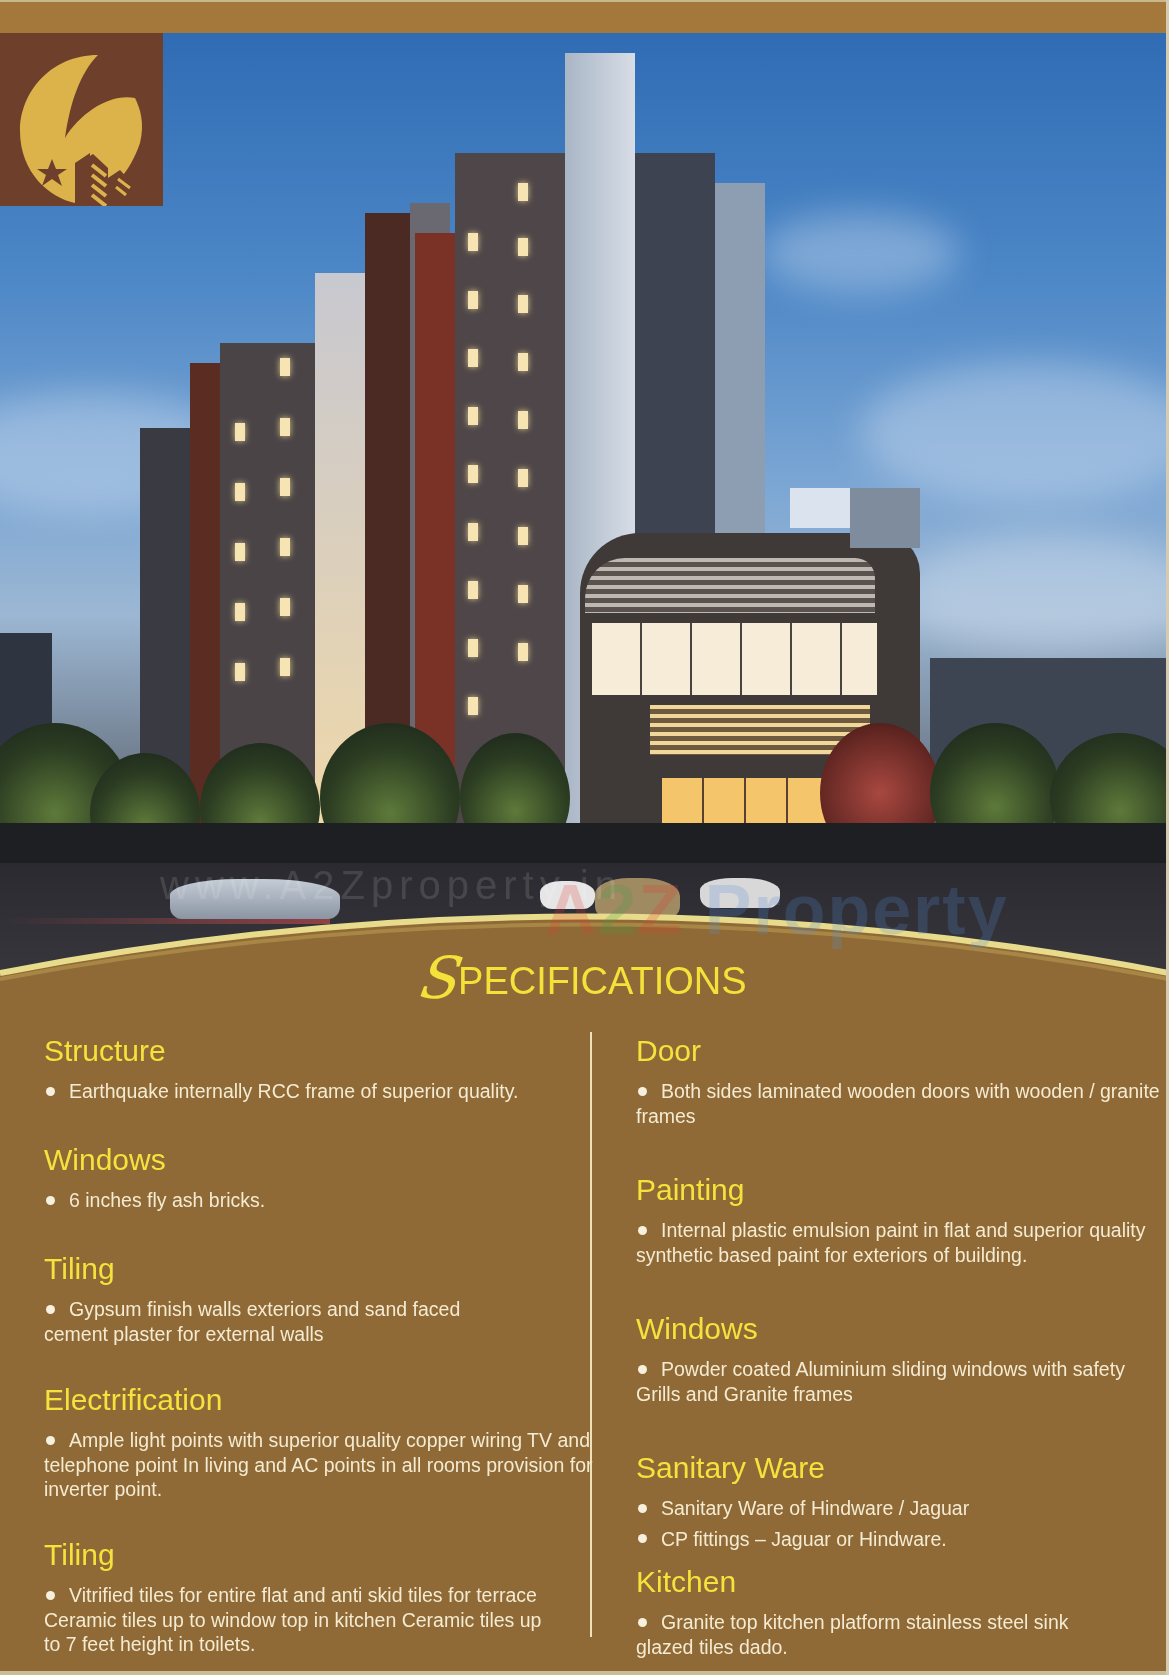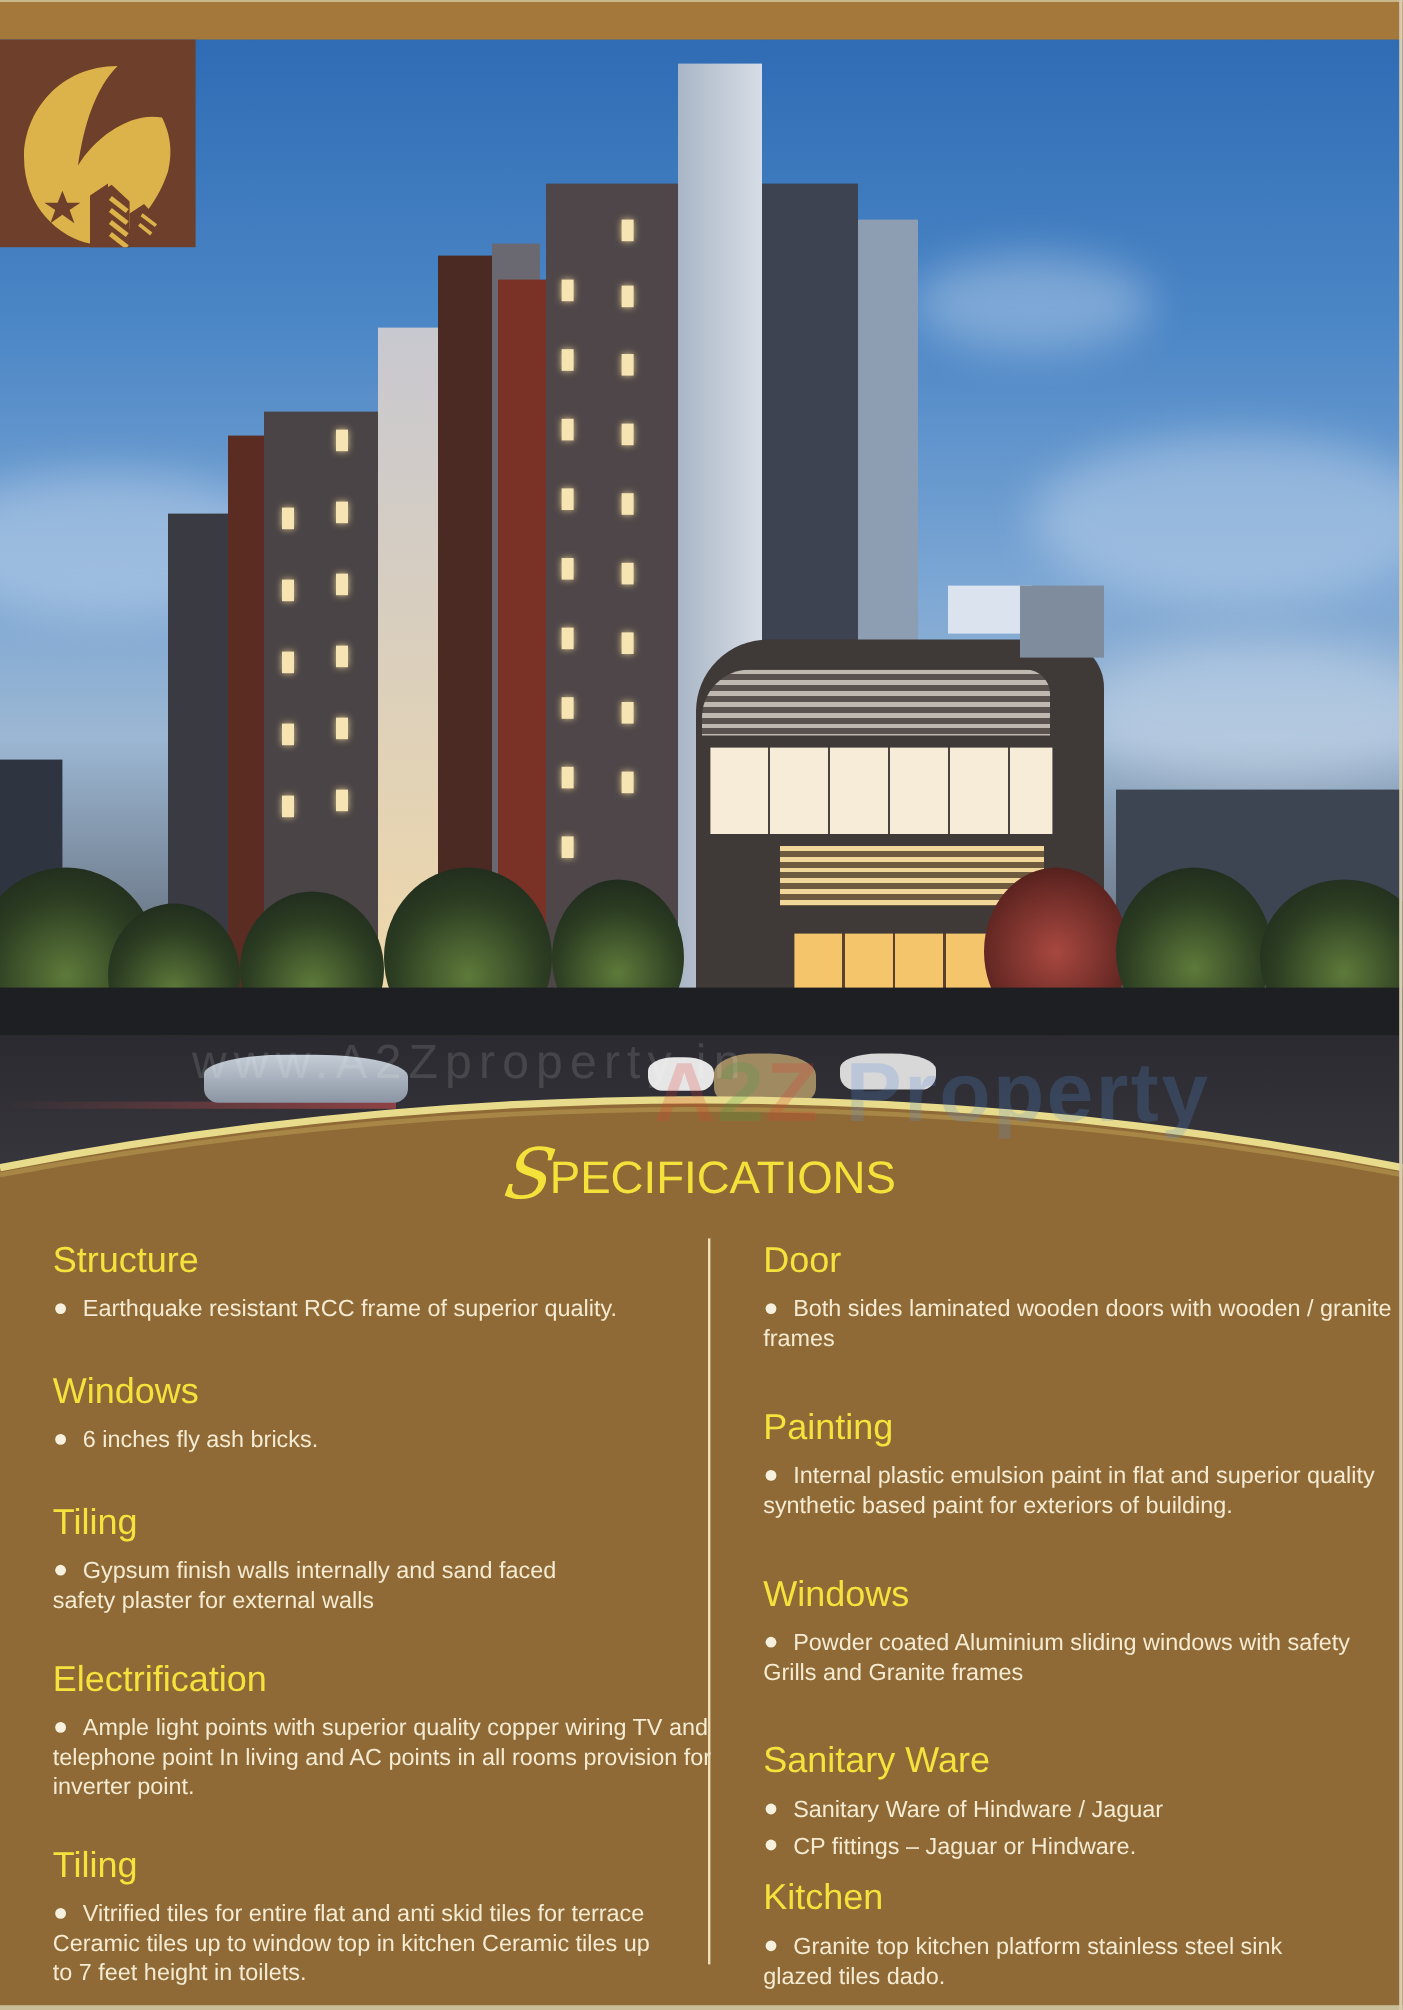--- a/index.html
+++ b/index.html
@@ -183,29 +183,29 @@
 
 <div class="title">
   <span class="script">S</span><span>PECIFICATIONS</span>
 </div>
 
 <div class="divider"></div>
 
 <div class="col col-left">
   <div class="section" style="height:96px;">
     <h3 class="sec-title">Structure</h3>
-    <p class="sec-body"><span class="dot"></span><span>Earthquake resistant RCC frame of superior quality.</span></p>
+    <p class="sec-body"><span class="dot"></span><span>Earthquake internally RCC frame of superior quality.</span></p>
   </div>
   <div class="section" style="height:96px;">
     <h3 class="sec-title">Windows</h3>
     <p class="sec-body"><span class="dot"></span><span>6 inches fly ash bricks.</span></p>
   </div>
   <div class="section" style="height:118px;">
     <h3 class="sec-title">Tiling</h3>
-    <p class="sec-body" style="width:470px;"><span class="dot"></span><span>Gypsum finish walls internally and sand faced safety plaster for external walls</span></p>
+    <p class="sec-body" style="width:470px;"><span class="dot"></span><span>Gypsum finish walls exteriors and sand faced cement plaster for external walls</span></p>
   </div>
   <div class="section" style="height:142px;">
     <h3 class="sec-title">Electrification</h3>
     <p class="sec-body" style="width:550px;"><span class="dot"></span><span>Ample light points with superior quality copper wiring TV and telephone point In living and AC points in all rooms provision for inverter point.</span></p>
   </div>
   <div class="section">
     <h3 class="sec-title">Tiling</h3>
     <p class="sec-body" style="width:500px;"><span class="dot"></span><span>Vitrified tiles for entire flat and anti skid tiles for terrace Ceramic tiles up to window top in kitchen Ceramic tiles up to 7 feet height in toilets.</span></p>
   </div>
 </div>

